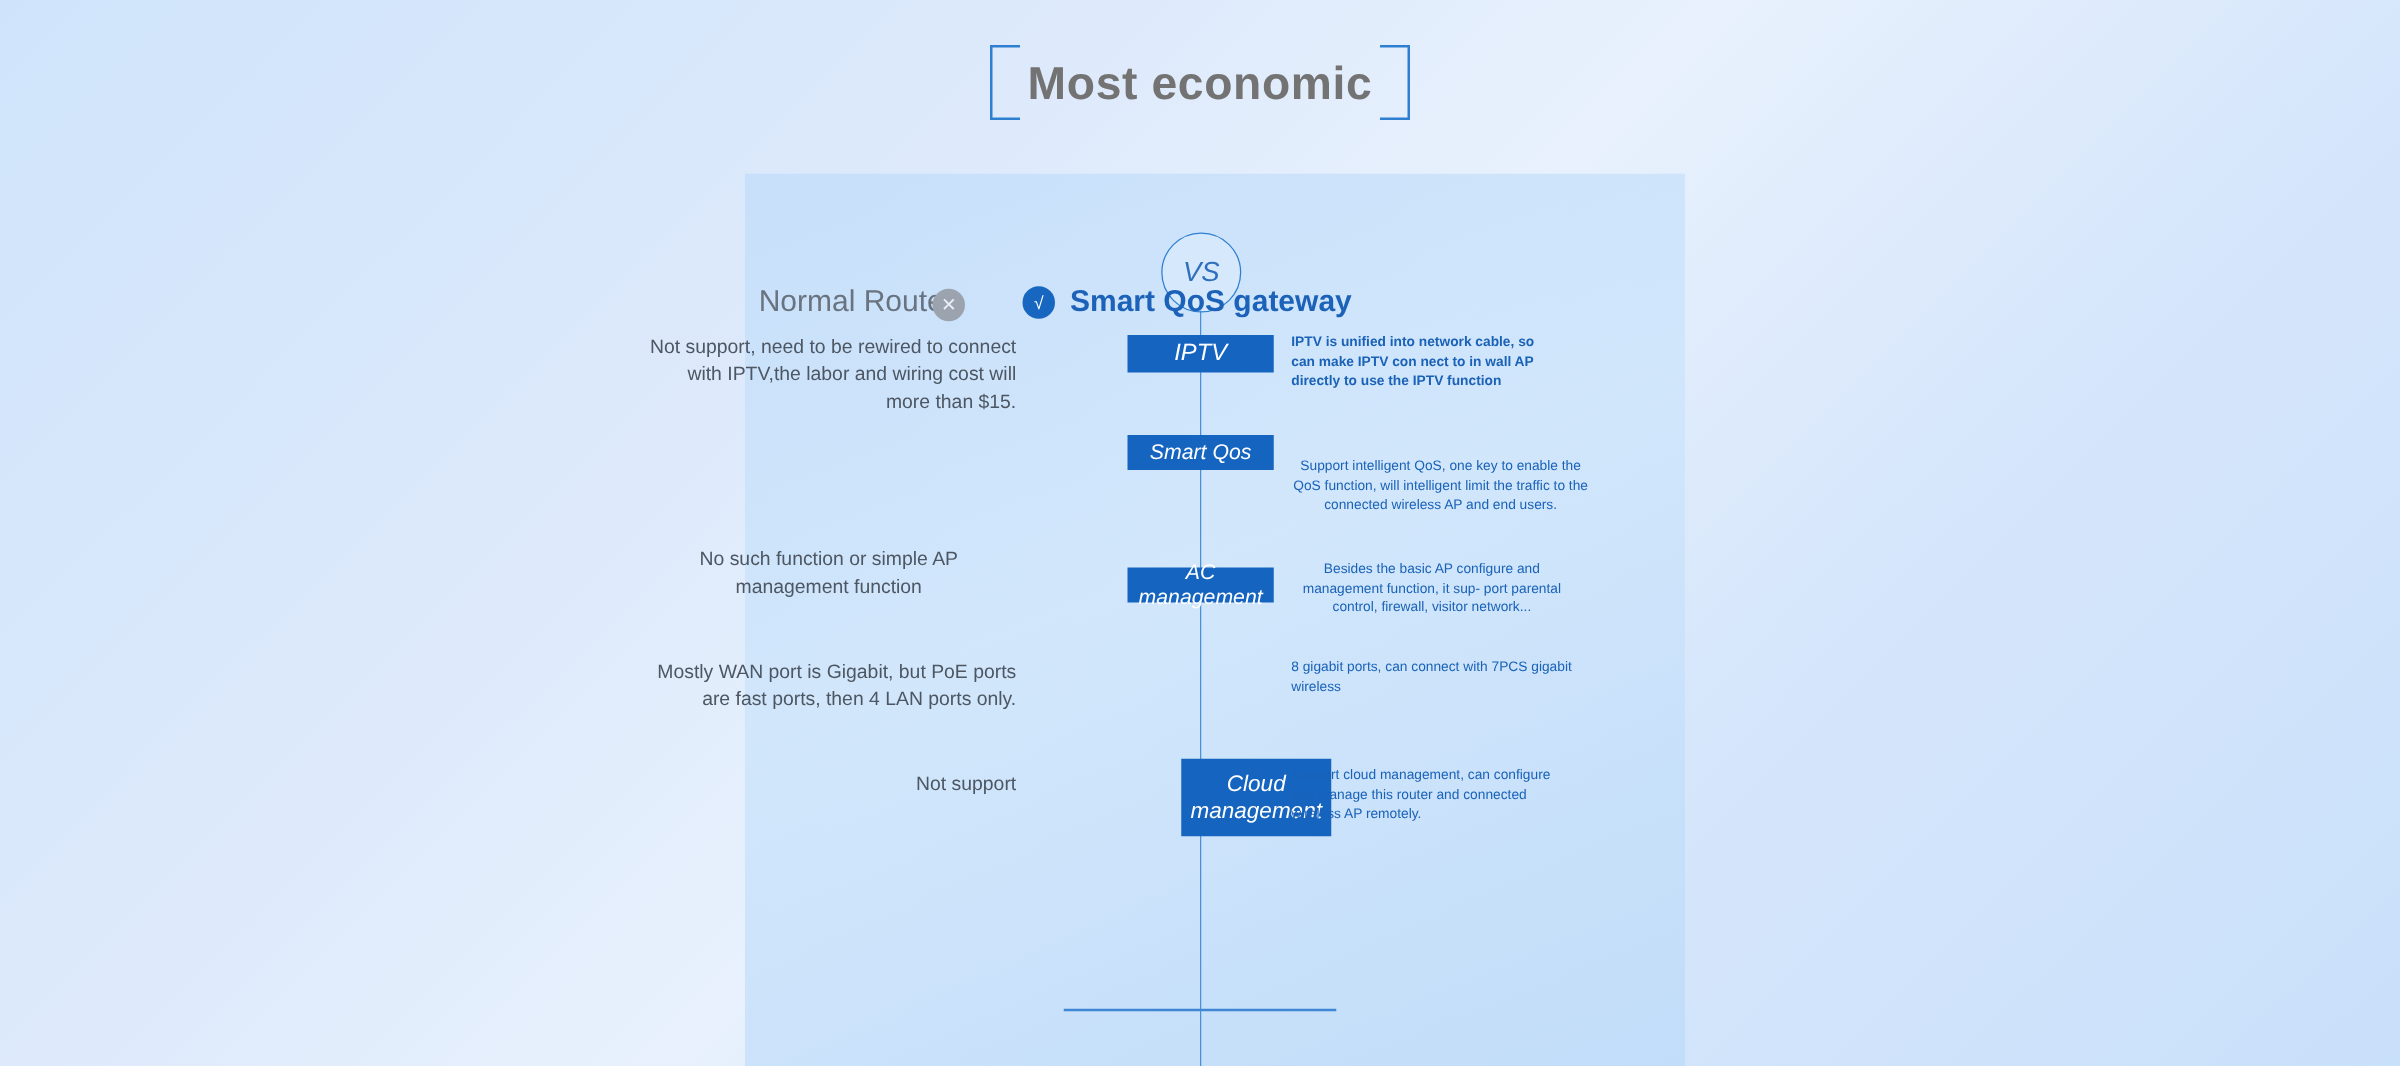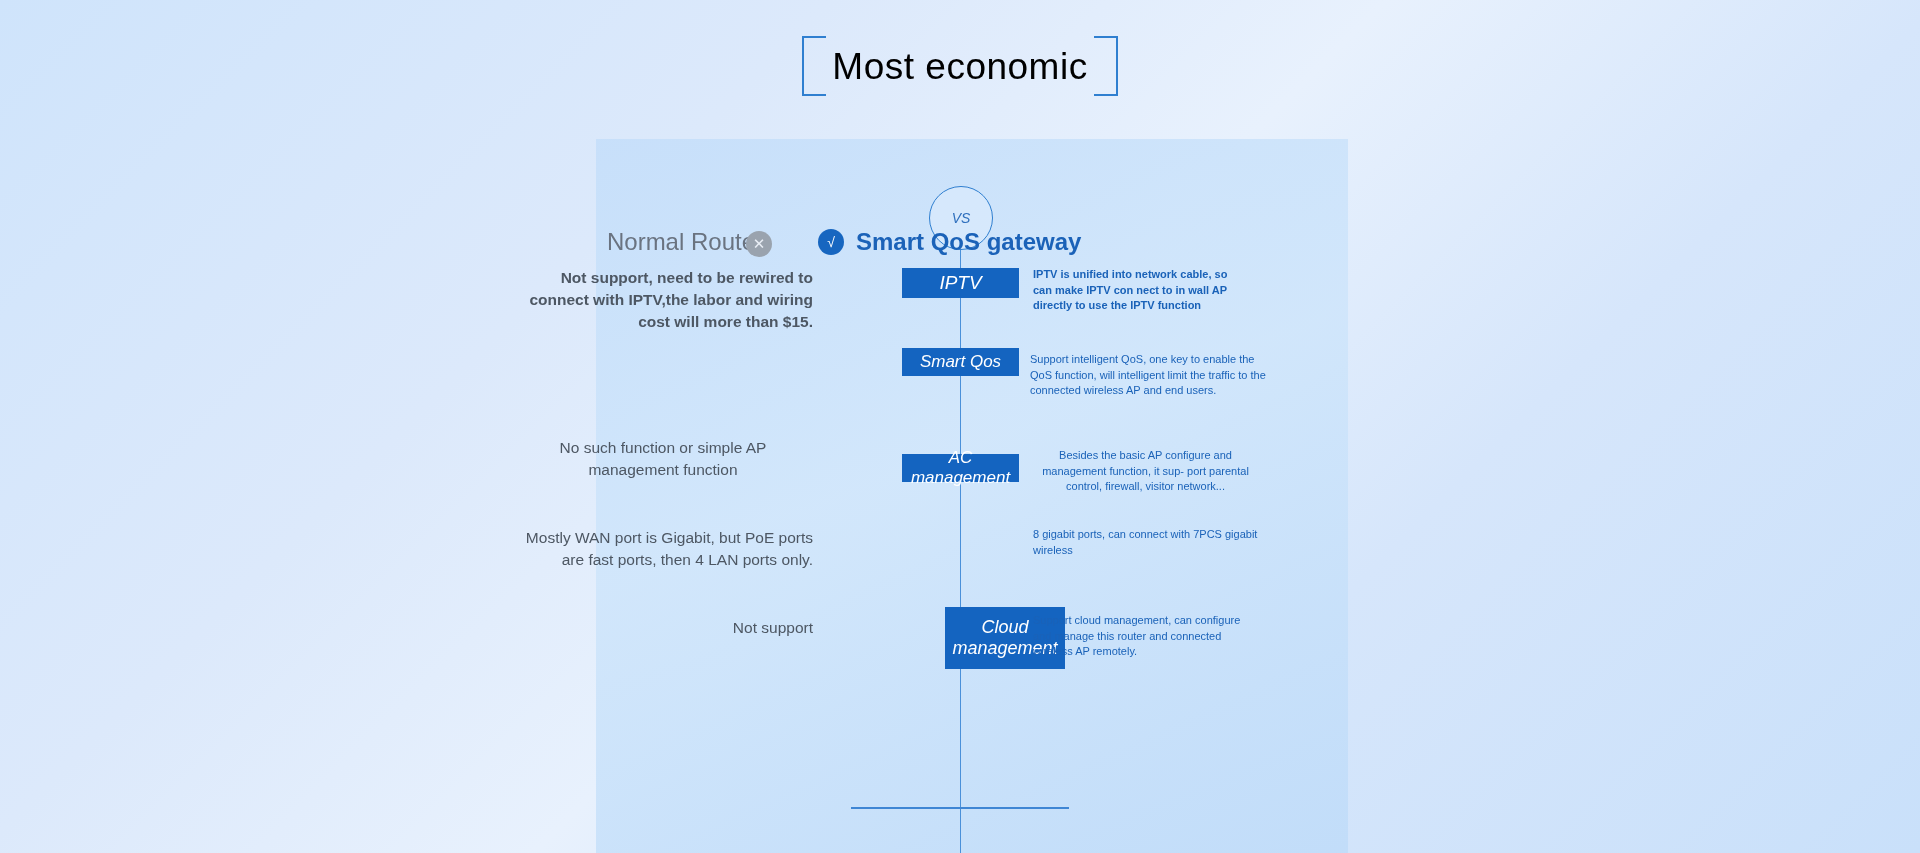--- a/index.html
+++ b/index.html
@@ -25,22 +25,22 @@
     top: 36px;
     left: 0;
     width: 1920px;
     text-align: center;
   }
   .title-box {
     display: inline-block;
     position: relative;
     padding: 10px 30px 12px 30px;
     font-size: 37px;
-    font-weight: normal;
-    color: #000000;
+    font-weight: bold;
+    color: #737373;
     letter-spacing: 0.5px;
   }
   .title-box::before,
   .title-box::after {
     content: "";
     position: absolute;
     width: 22px;
     height: 56px;
     top: 0;
   }
@@ -71,21 +71,21 @@
   .vs-circle {
     position: absolute;
     left: 333px;
     top: 47px;
     width: 62px;
     height: 62px;
     border-radius: 50%;
     border: 1.6px solid #2f7fd0;
     background: rgba(222,237,253,0.55);
     color: #2f6fbd;
-    font-size: 14px;
+    font-size: 22px;
     font-style: italic;
     display: flex;
     align-items: center;
     justify-content: center;
   }
 
   
   .spine {
     position: absolute;
     left: 363.5px;
@@ -203,26 +203,26 @@
 
     <div class="vs-circle">VS</div>
 
     <div class="head-left-wrap">
       <div class="head-left-text">Normal Router</div>
       <div class="mark-x">✕</div>
     </div>
     <div class="mark-check">√</div>
     <div class="head-right-text">Smart QoS gateway</div>
 
-    <div class="side-left" style="left:-83px; top:128px; width:300px;font-weight:bold;">Not support, need to be rewired to connect with IPTV,the labor and wiring cost will more than $15.</div>
+    <div class="side-left" style="left:-83px; top:128px; width:300px;">Not support, need to be rewired to connect with IPTV,the labor and wiring cost will more than $15.</div>
     <div class="clabel" style="left:306px; top:129px; width:117px; height:30px; font-size:19px;">IPTV</div>
     <div class="side-right bold" style="left:437px; top:128px; width:195px;">IPTV is unified into network cable, so can make IPTV con nect to in wall AP directly to use the IPTV function</div>
 
     <div class="clabel" style="left:306px; top:209px; width:117px; height:28px; font-size:17px;">Smart Qos</div>
-    <div class="side-right" style="left:434px; top:213px; width:245px; text-align:left;">Support intelligent QoS, one key to enable the QoS function, will intelligent limit the traffic to the connected wireless AP and end users.</div>
+    <div class="side-right" style="left:434px; top:227px; width:245px; text-align:center;">Support intelligent QoS, one key to enable the QoS function, will intelligent limit the traffic to the connected wireless AP and end users.</div>
 
     <div class="side-left" style="left:-83px; top:298px; width:300px;text-align:center;">No such function or simple AP management function</div>
     <div class="clabel" style="left:306px; top:315px; width:117px; height:28px; font-size:17px;">AC management</div>
     <div class="side-right" style="left:437px; top:309px; width:225px; text-align:center;">Besides the basic AP configure and management function, it sup- port parental control, firewall, visitor network...</div>
 
     <div class="side-left" style="left:-83px; top:388px; width:300px;">Mostly WAN port is Gigabit, but PoE ports are fast ports, then 4 LAN ports only.</div>
     <div class="side-right" style="left:437px; top:388px; width:225px;">8 gigabit ports, can connect with 7PCS gigabit wireless</div>
 
     <div class="side-left" style="left:-83px; top:478px; width:300px;">Not support</div>
     <div class="clabel" style="left:305px; top:468px; width:120px; height:62px; font-size:18px; padding:0 4px; box-sizing:border-box;margin-left:44px;">Cloud management</div>

